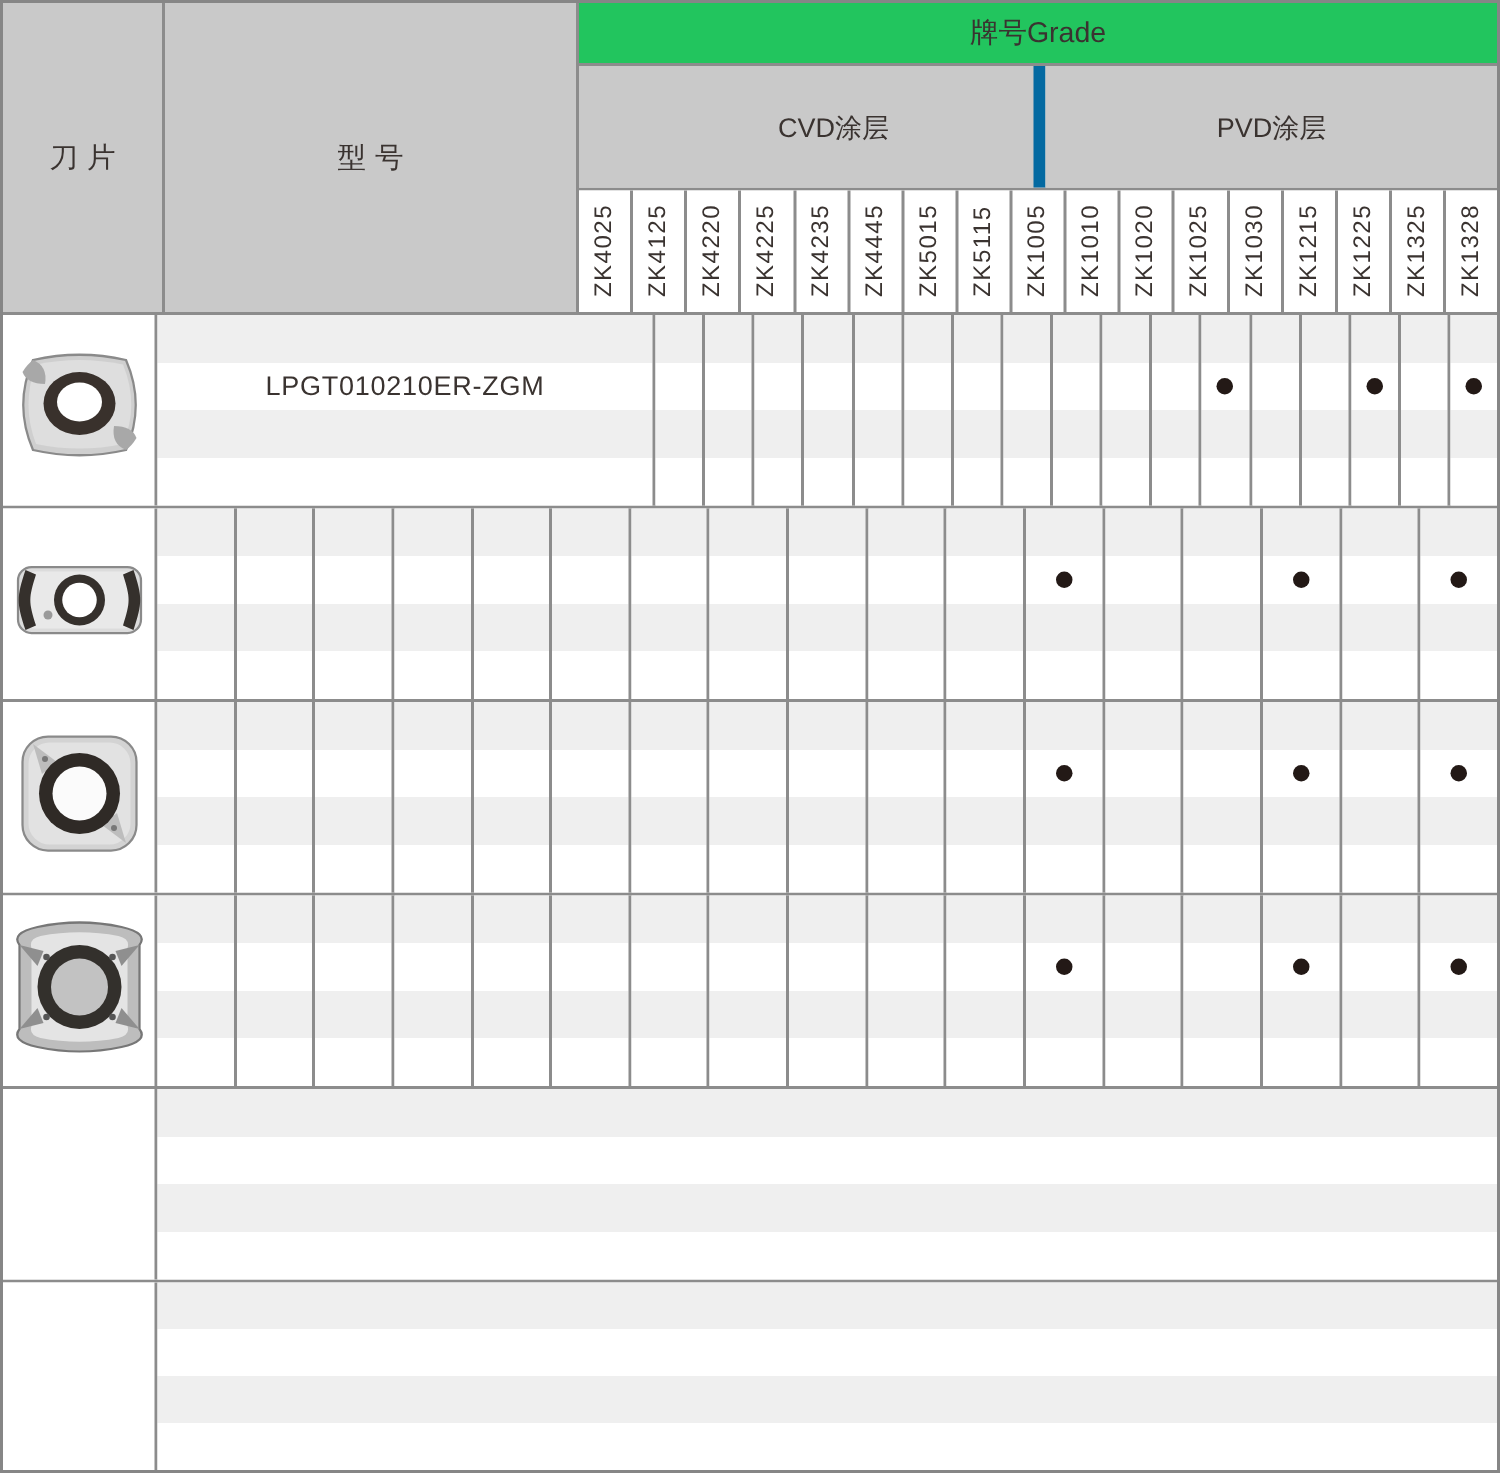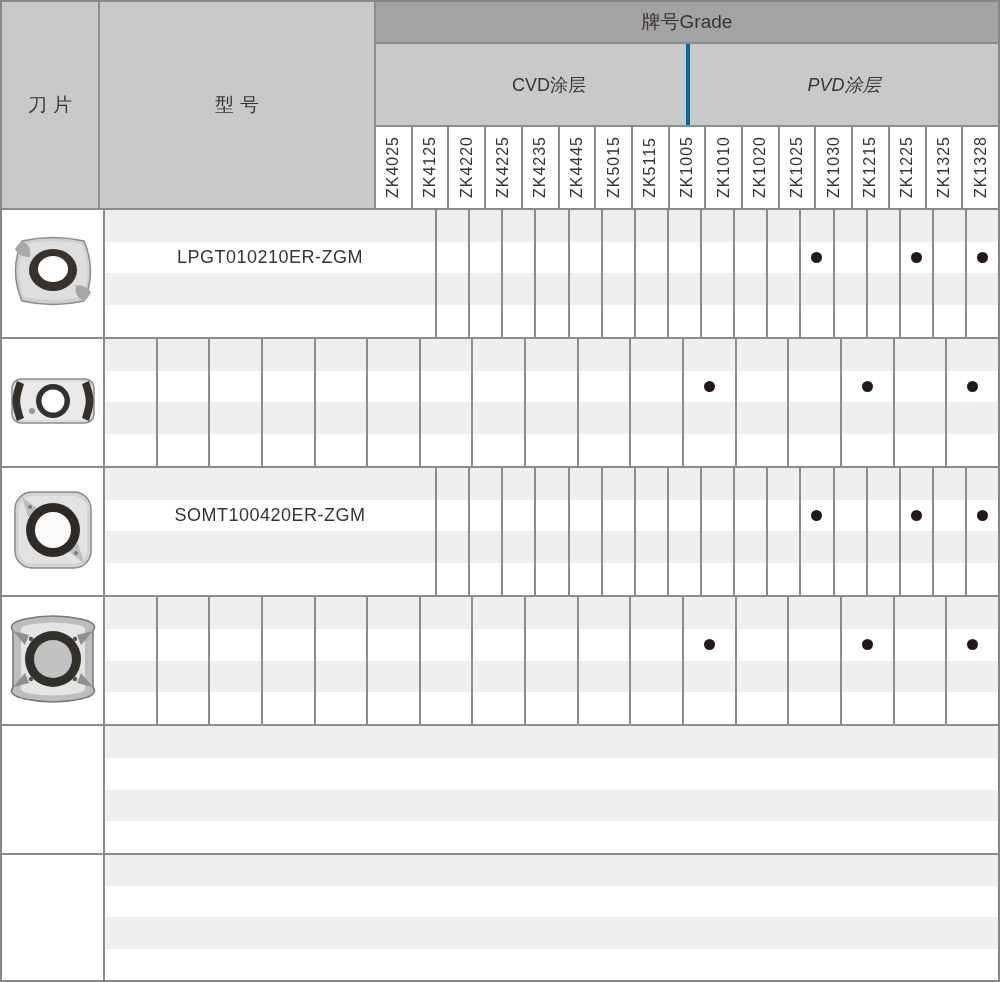--- a/index.html
+++ b/index.html
@@ -3,33 +3,33 @@
 <meta charset="utf-8">
 <style>
   * { box-sizing: border-box; margin: 0; padding: 0; }
   html,body { width:1000px; height:982px; background:#fff; }
   body { font-family:"Liberation Sans","DejaVu Sans",sans-serif; color:#3a3330; }
 
   .tbl { width:1000px; height:982px; border:2px solid #868686; background:#fff; overflow:hidden; }
 
   
   .hdr-row { display:flex; height:208px; border-bottom:2px solid #8c8c8c; }
-  .blade-hdr { width:98px; border-right:2px solid #8c8c8c; background:#c9c9c9;
+  .blade-hdr { width:108px; border-right:2px solid #8c8c8c; background:#c9c9c9;
                display:flex; align-items:center; justify-content:center;
                font-size:19px; letter-spacing:6px; padding-left:6px; }
   .model-hdr { width:276px; border-right:2px solid #8c8c8c; background:#c9c9c9;
                display:flex; align-items:center; justify-content:center;
                font-size:19px; letter-spacing:6px; padding-left:6px; }
   .grade-block { flex:1; display:flex; flex-direction:column; }
-  .grade-title { height:42px; border-bottom:2px solid #8c8c8c; background:#a3a3a3;
+  .grade-title { height:42px; border-bottom:2px solid #8c8c8c; background:#22c55e;
                  display:flex; align-items:center; justify-content:center; font-size:19px; }
   .coat-row { height:83px; border-bottom:2px solid #8c8c8c; display:flex; }
   .coat { background:#c9c9c9; display:flex; align-items:center; justify-content:center; font-size:18px; }
-  .coat-cvd { flex:8; border-right:4px solid #0369a1;padding-left:36px; }
-  .coat-pvd { flex:9;font-style:italic; }
+  .coat-cvd { flex:8; border-right:8px solid #0369a1;padding-left:36px; }
+  .coat-pvd { flex:9; }
   .zk-row { height:81px; display:flex; background:#fff; }
   .zk-cell { flex:1; border-right:2px solid #8c8c8c; display:flex; align-items:center; justify-content:center; overflow:hidden; }
   .zk-cell:last-child { border-right:none; }
   .zk-label { writing-mode:vertical-rl; transform:rotate(180deg); font-size:16px; letter-spacing:1px; white-space:nowrap; }
 
   
   .stripes { background-image:linear-gradient(to bottom,
       #efefef 0%, #efefef 25%, #ffffff 25%, #ffffff 50%,
       #efefef 50%, #efefef 75%, #ffffff 75%, #ffffff 100%); }
   .drow { display:flex; height:129px; border-bottom:2px solid #8c8c8c; }
@@ -208,25 +208,20 @@
               <rect x="7" y="7" width="76" height="76" rx="17" fill="#d3d3d3" stroke="#8a8a8a" stroke-width="1.5"></rect>
               <rect x="11" y="11" width="68" height="68" rx="14" fill="#e2e2e2"></rect>
               <path d="M14,12 L30,24 L20,32 Z" fill="#bdbdbd"></path>
               <path d="M76,78 L60,66 L70,58 Z" fill="#bdbdbd"></path>
               <circle cx="45" cy="45" r="27" fill="#2f2a26"></circle>
               <circle cx="45" cy="45" r="18" fill="#fbfbfb"></circle>
               <circle cx="22" cy="22" r="2" fill="#777"></circle>
               <circle cx="68" cy="68" r="2" fill="#777"></circle>
             </svg></span>
         </div>
-        <div class="model-cell stripes">
-          <div class="band">
-            <span class="model-label">SOMT100420ER-ZGM</span>
-          </div>
-        </div>
         <div class="gcell stripes"></div>
         <div class="gcell stripes"></div>
         <div class="gcell stripes"></div>
         <div class="gcell stripes"></div>
         <div class="gcell stripes"></div>
         <div class="gcell stripes"></div>
         <div class="gcell stripes"></div>
         <div class="gcell stripes"></div>
         <div class="gcell stripes"></div>
         <div class="gcell stripes"></div>

